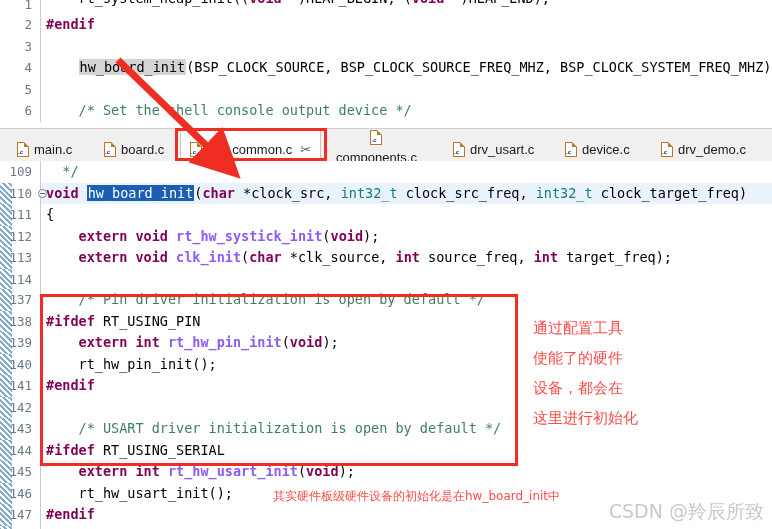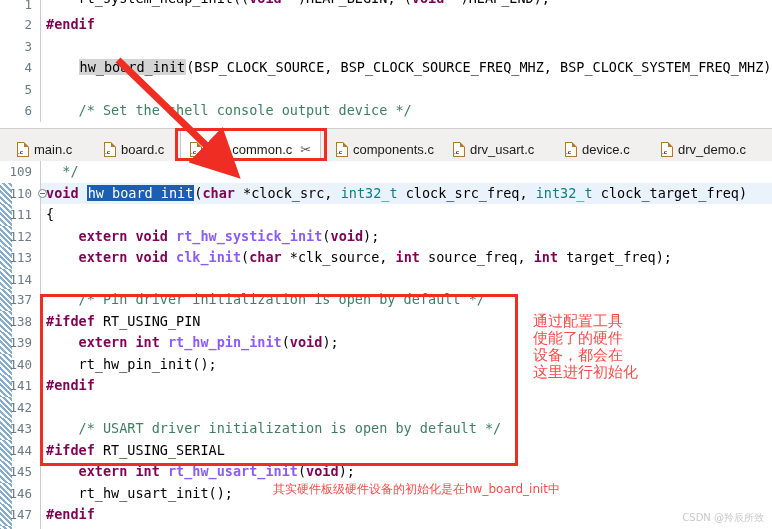--- a/index.html
+++ b/index.html
@@ -94,28 +94,28 @@
   
   #bottom-editor{top:161px;height:347px;}
 
   
   .red-rect{position:absolute;border:3px solid #ef2d22;box-sizing:border-box;}
   #arrow-svg{position:absolute;left:0;top:0;width:772px;height:529px;pointer-events:none;}
 
   .note-zh{
     position:absolute;color:#fb4b4b;
     font-family:"DejaVu Sans","Liberation Sans",sans-serif;
-    font-size:15px;line-height:17px;white-space:pre;
+    font-size:15px;line-height:30px;white-space:pre;
   }
   #note-right{left:533px;top:313px;}
   #note-bottom{left:273px;top:481px;font-size:12px;}
 
   #watermark{
     position:absolute;right:8px;bottom:4px;
-    color:#c9c9c9;font-size:10px;
+    color:#c9c9c9;font-size:19px;
     font-family:"DejaVu Sans","Liberation Sans",sans-serif;
     white-space:nowrap;
   }
 </style>
 </head>
 <body>
 
 <div id="root">
 
   <div class="editor" id="top-editor">
@@ -143,21 +143,21 @@
           </span>
           <span>board.c</span>
         </div>
         <div class="tab active" style="left: 180px;">
           <span class="fileicon">
             <span>.c</span>
           </span>
           <span>drv_common.c</span>
           <span class="tab-close">✂</span>
         </div>
-        <div class="tab" style="left: 327px;">
+        <div class="tab" style="left: 327px; flex-direction: column;">
           <span class="fileicon">
             <span>.c</span>
           </span>
           <span>components.c</span>
         </div>
         <div class="tab" style="left: 444px;">
           <span class="fileicon">
             <span>.c</span>
           </span>
           <span>drv_usart.c</span>

